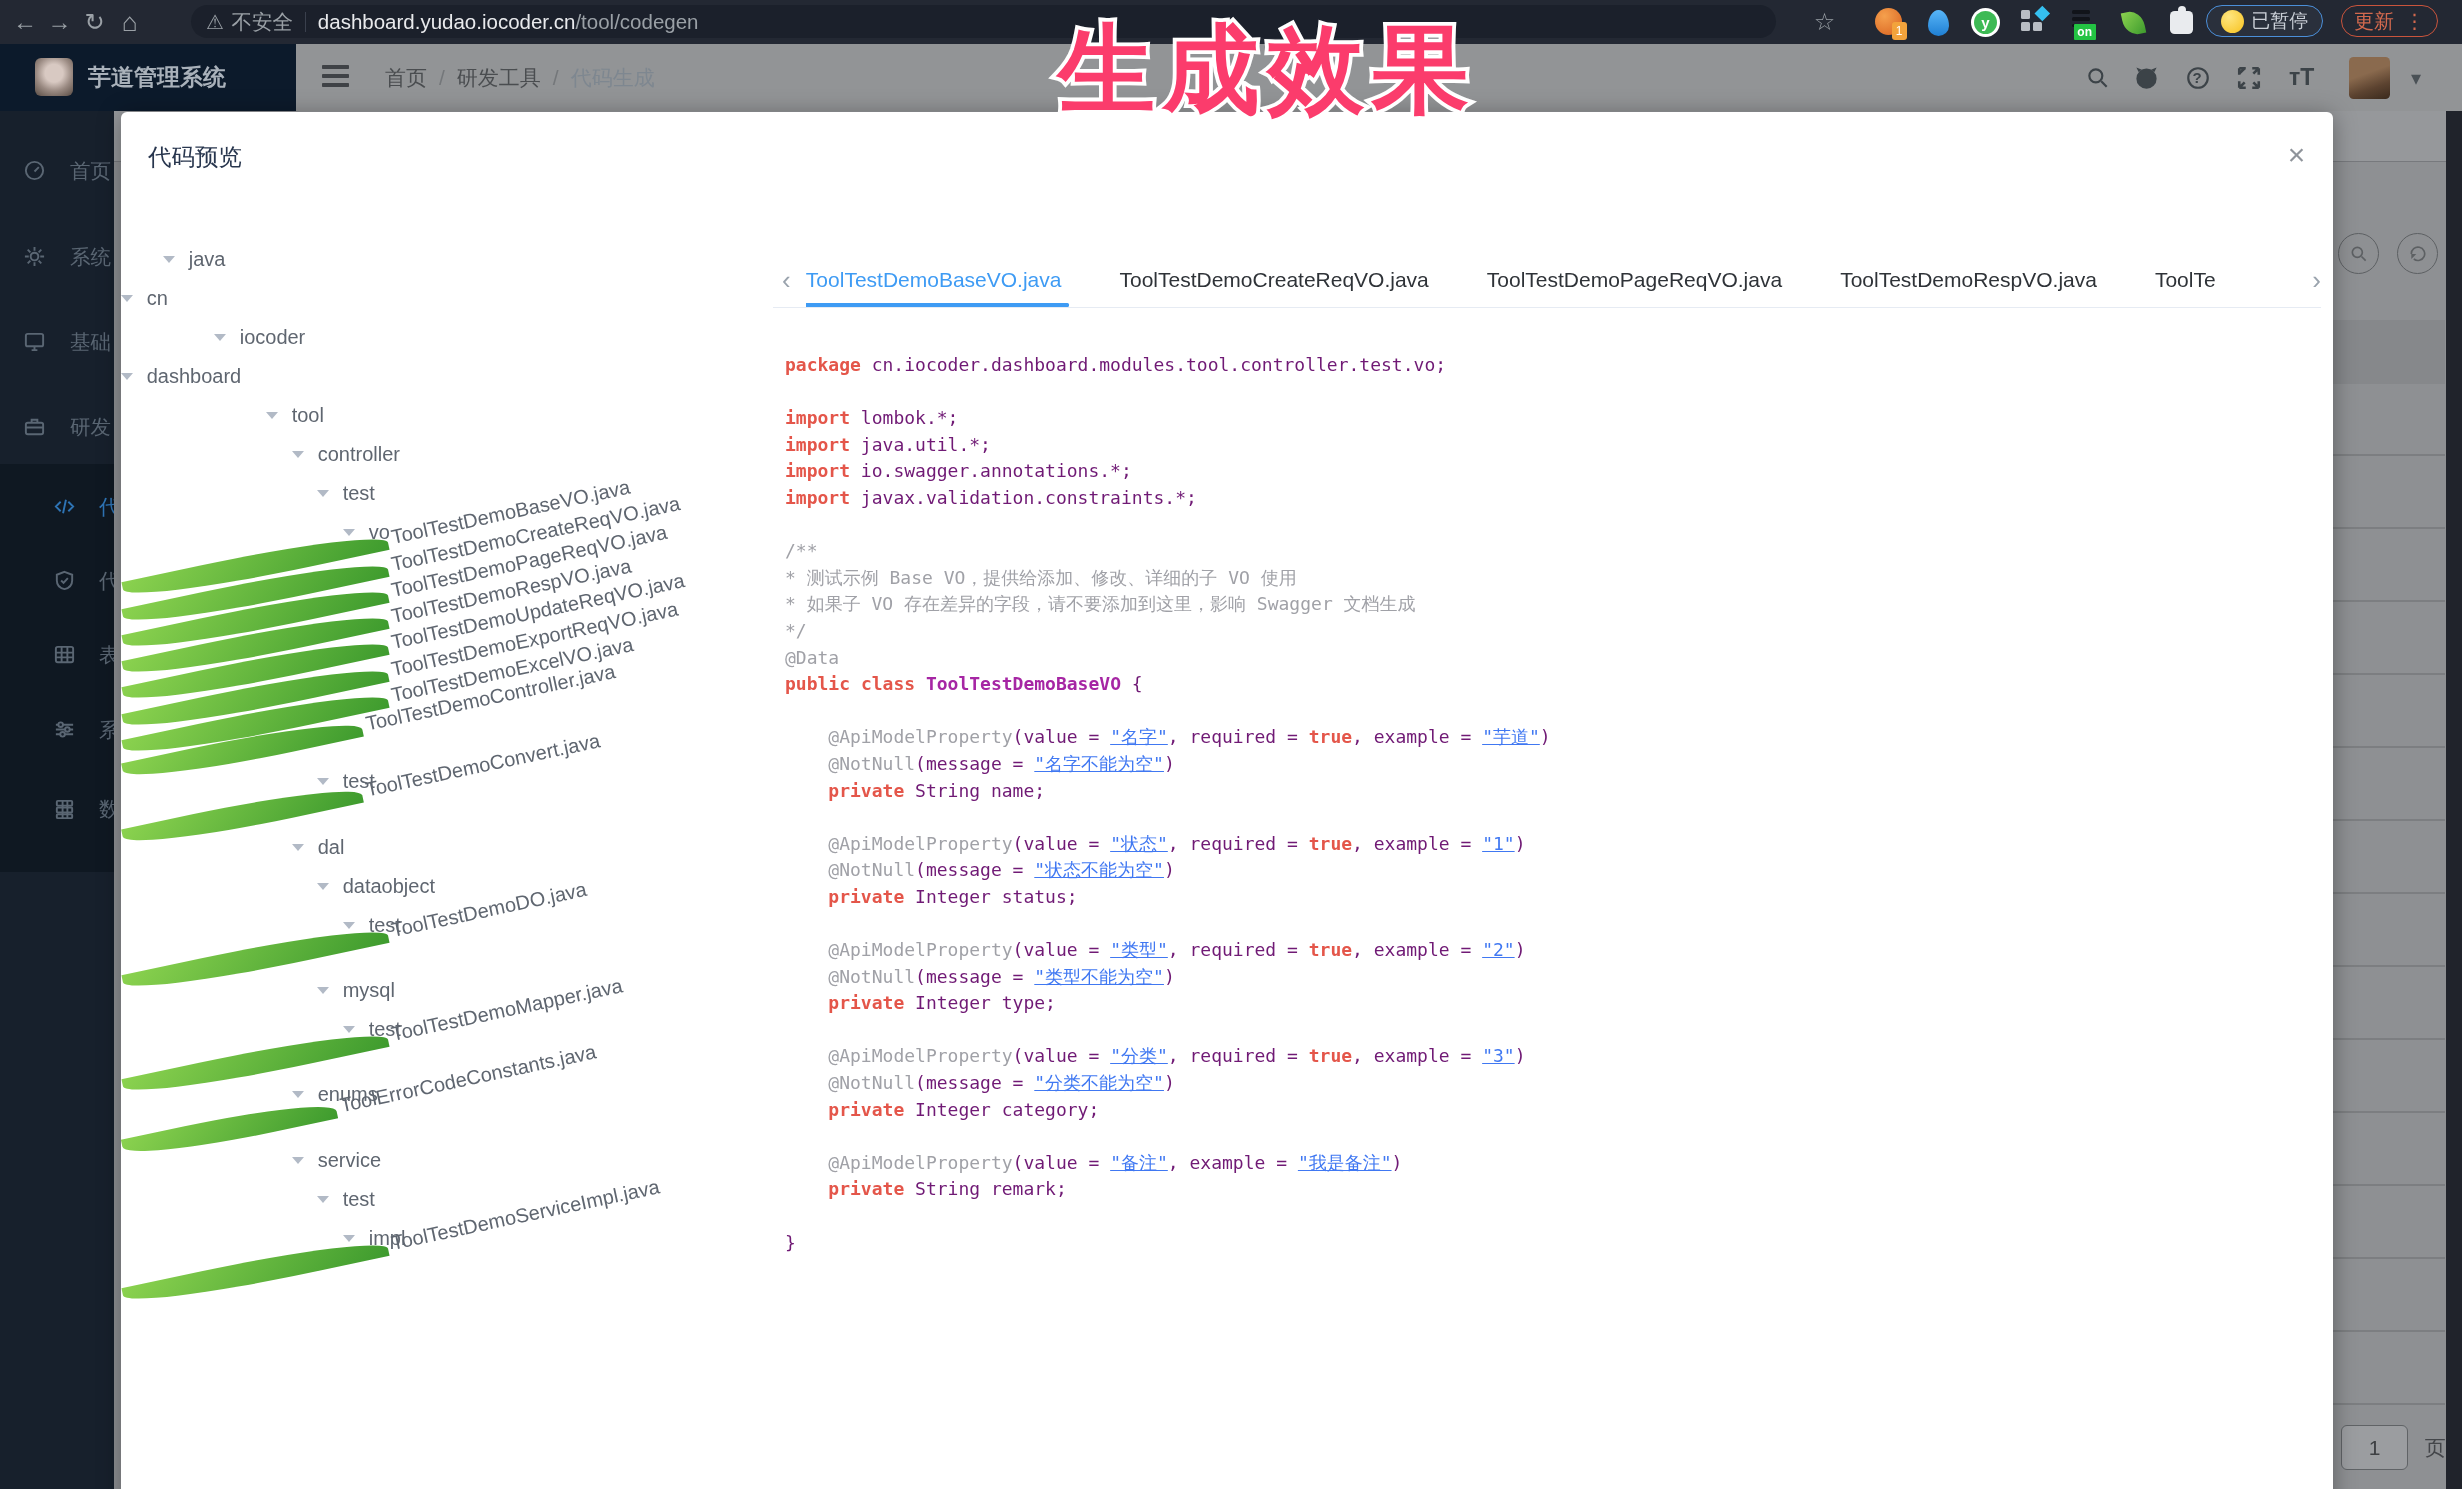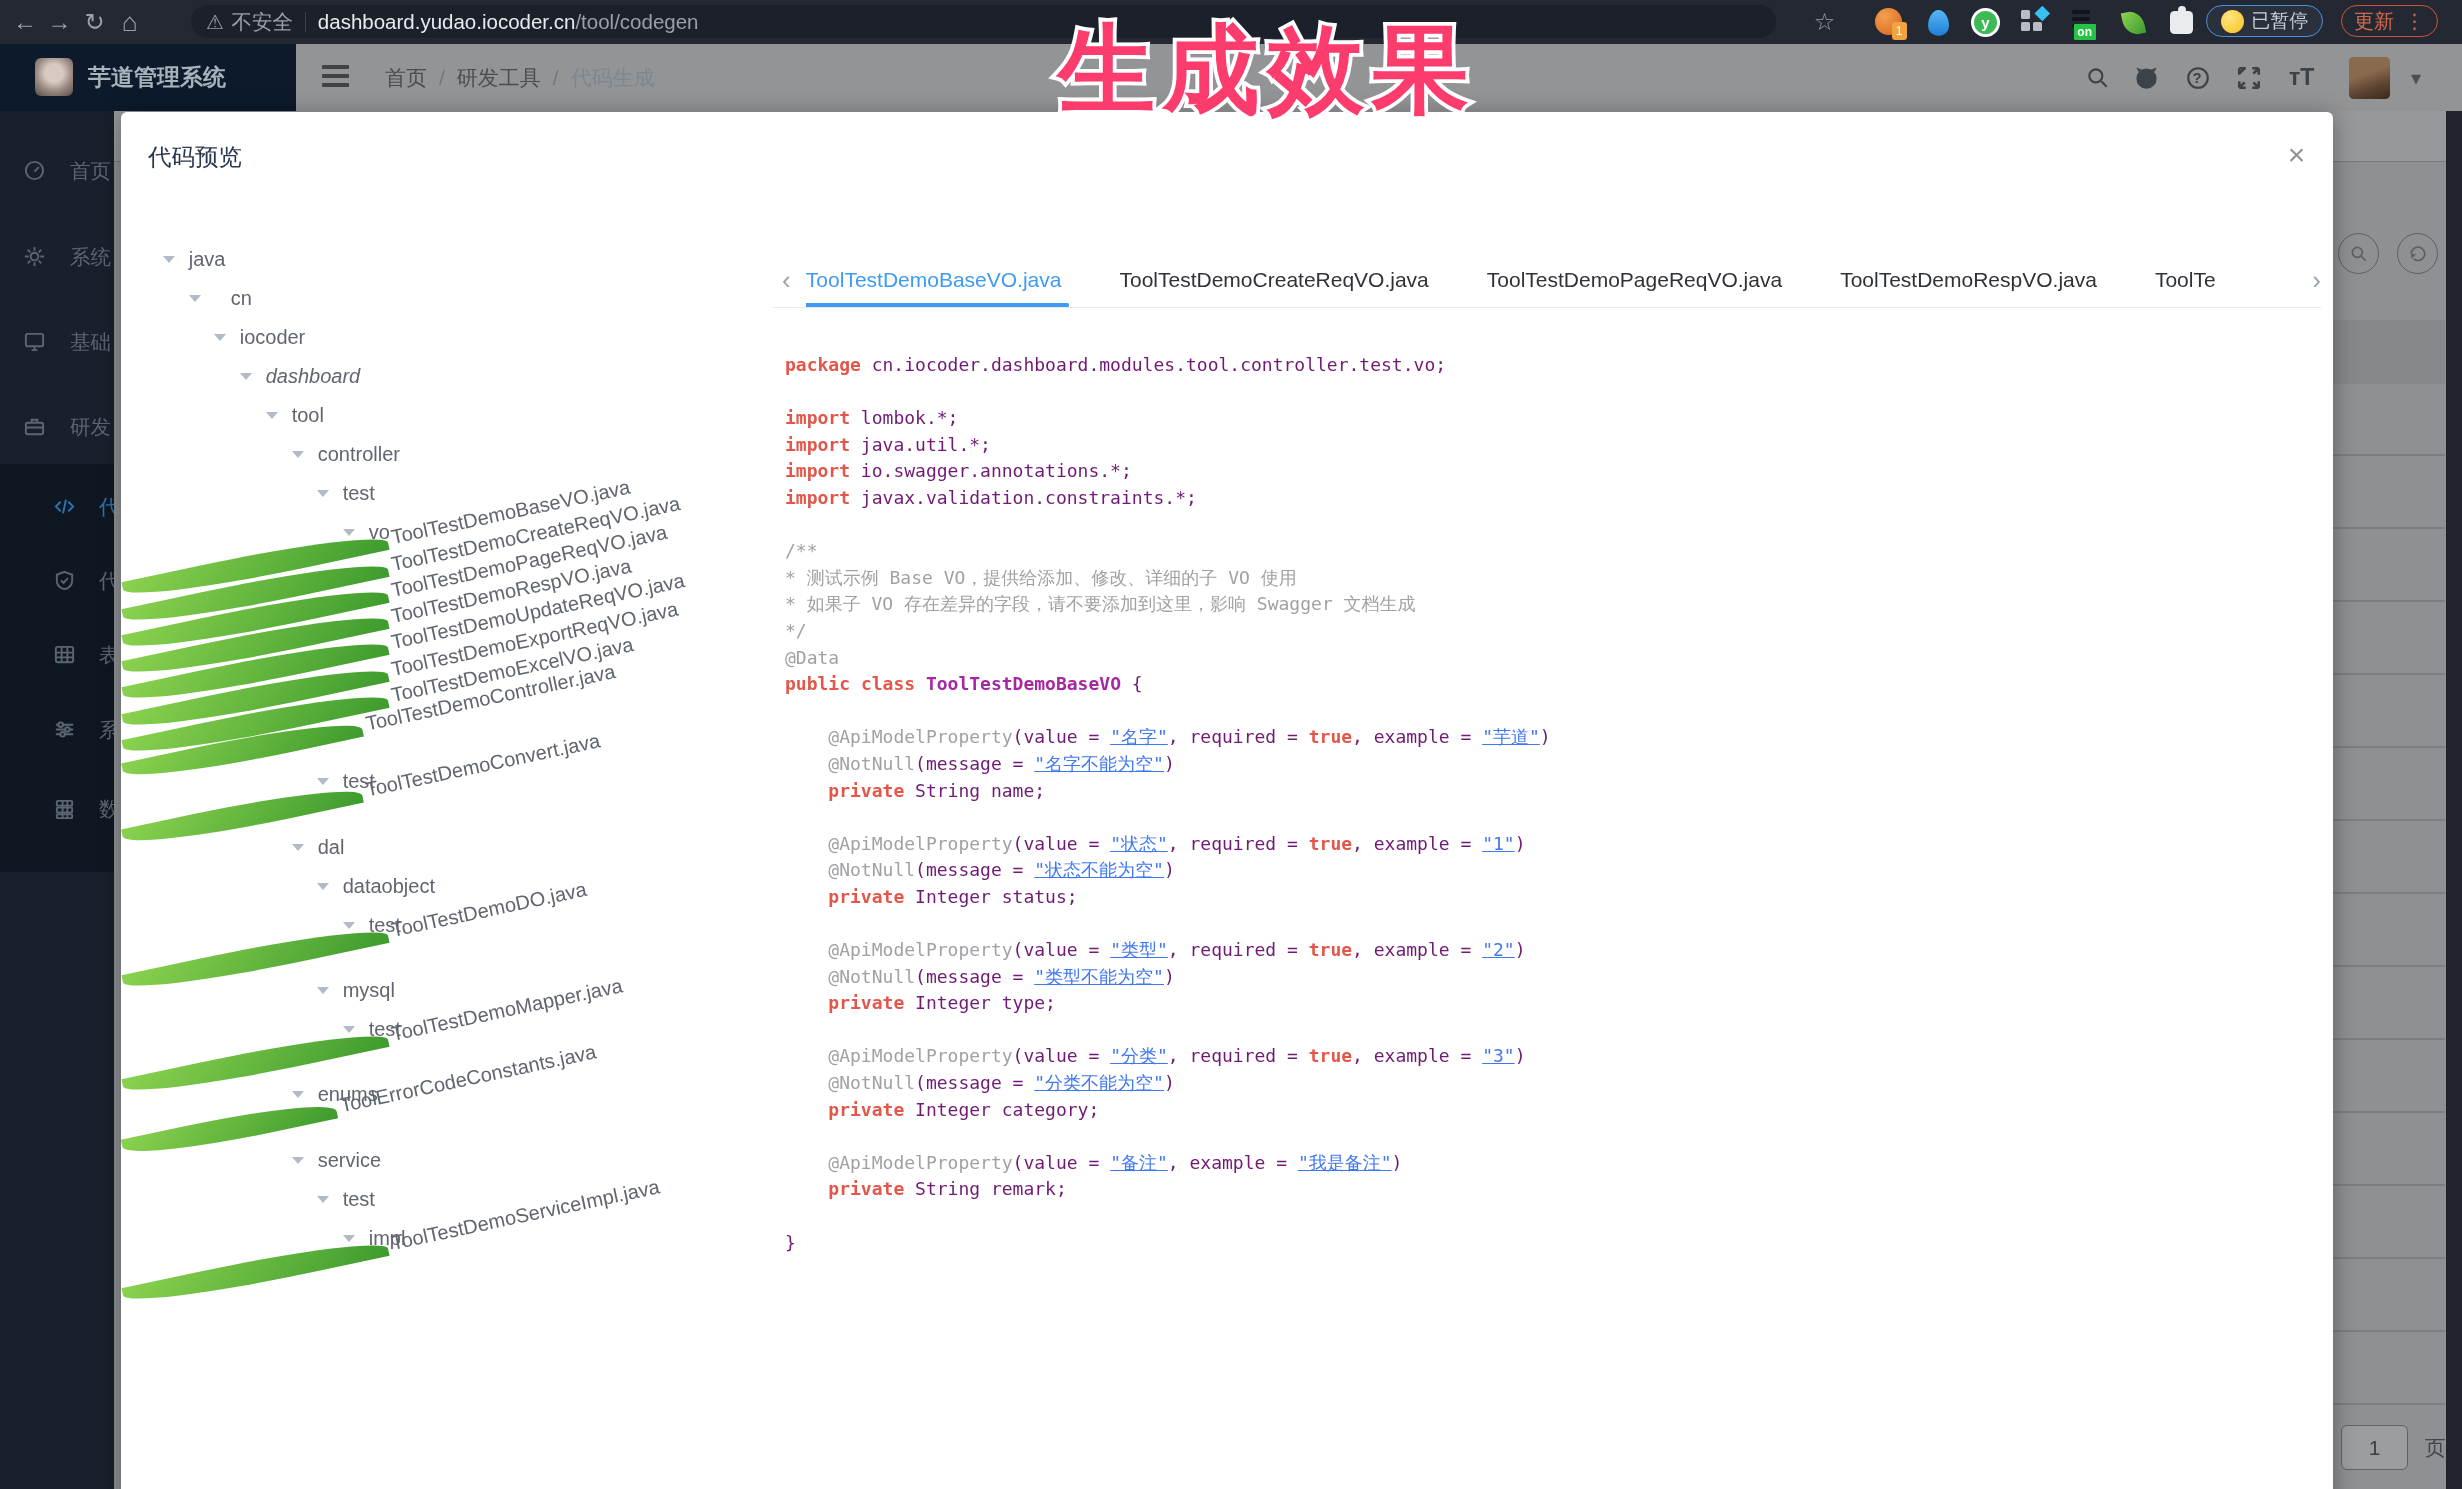--- a/index.html
+++ b/index.html
@@ -354,29 +354,29 @@
 
 <div id="modal" class="abs">
   <div id="modal-title" class="abs">代码预览</div>
   <div id="modal-close" class="abs">×</div>
 
   <div id="tree" class="abs">
       <div class="trow" style="padding-left: 42px;">
         <span class="tcaret"></span>
         <span>java</span>
       </div>
-      <div class="trow" style="padding-left: 68px; gap: 16px;">
+      <div class="trow" style="">
         <span class="tcaret"></span>
         <span>cn</span>
       </div>
       <div class="trow" style="padding-left: 93px;">
         <span class="tcaret"></span>
         <span>iocoder</span>
       </div>
-      <div class="trow" style="padding-left: 119px; font-style: italic;">
+      <div class="trow" style="">
         <span class="tcaret"></span>
         <span>dashboard</span>
       </div>
       <div class="trow" style="padding-left: 145px;">
         <span class="tcaret"></span>
         <span>tool</span>
       </div>
       <div class="trow" style="padding-left: 171px;">
         <span class="tcaret"></span>
         <span>controller</span>

